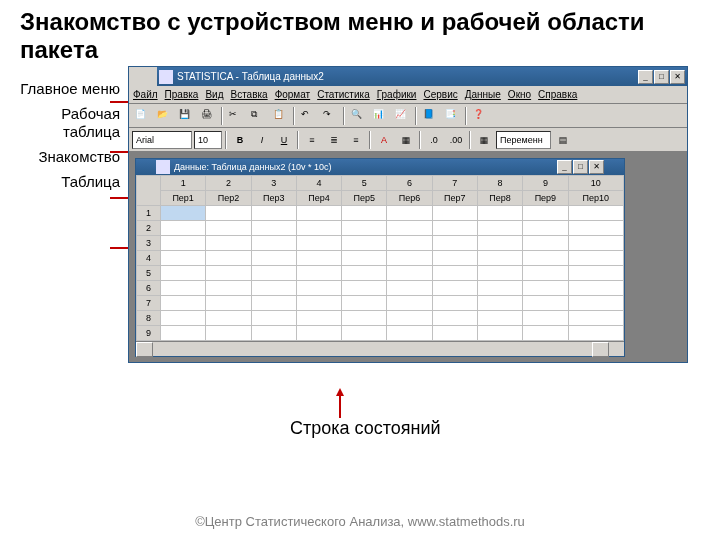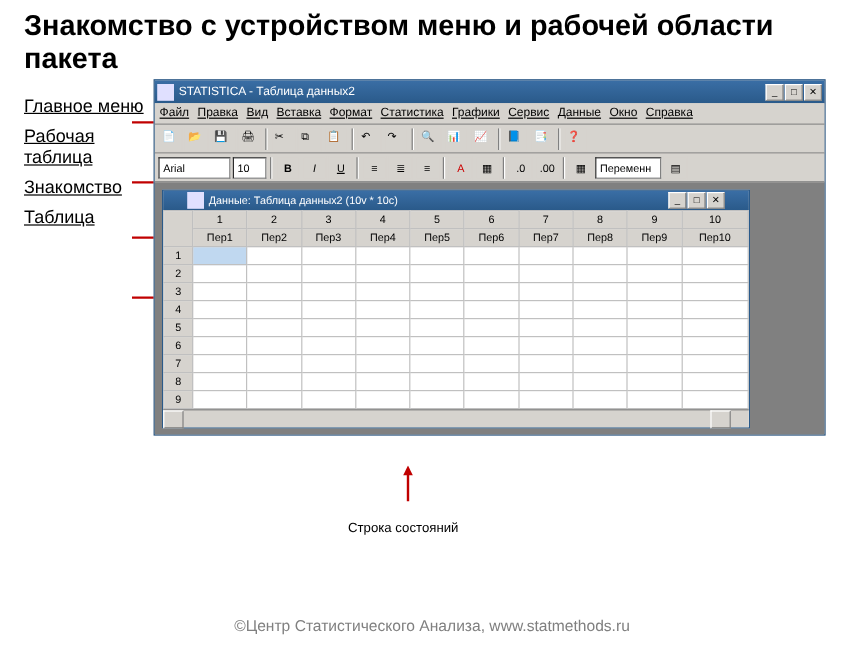--- a/index.html
+++ b/index.html
@@ -1,21 +1,21 @@
 <!DOCTYPE html>
 <html><head>
 <meta charset="utf-8">
 <style>
   * { box-sizing: border-box; margin: 0; padding: 0; }
   body { width: 720px; height: 540px; font-family: Arial, sans-serif; background: #fff; position: relative; }
   .title { font-size: 24px; font-weight: bold; color: #000; padding: 8px 20px 4px 20px; line-height: 1.15; }
   .labels { position: absolute; left: 20px; top: 80px; width: 100px; }
-  .label { font-size: 15px; color: #000; text-align: left; margin-bottom: 8px; line-height: 1.15; text-decoration: underline; }
+  .label { font-size: 15px; color: #000; text-align: right; margin-bottom: 8px; line-height: 1.15; }
   .app { position: absolute; left: 128px; top: 66px; width: 560px; border: 1px solid #2a5a8a; background: #d6d3ce; }
-  .app-titlebar { height: 19px; background: linear-gradient(#3a6ea5,#2a5a8a); color: #fff; display: flex; align-items: center; padding: 0 2px; font-size: 10px; }
+  .app-titlebar { height: 19px; background: linear-gradient(#3a6ea5,#2a5a8a); color: #fff; display: flex; align-items: center; padding: 0 2px; font-size: 10px; margin-left: 28px; }
   .tb-icon { width: 14px; height: 14px; background: #e0e0ff; margin-right: 4px; display: inline-block; }
   .win-controls { margin-left: auto; display: flex; gap: 1px; }
   .win-btn { width: 15px; height: 14px; background: #d6d3ce; border: 1px solid #808080; border-top-color: #fff; border-left-color: #fff; font-size: 8px; text-align: center; line-height: 12px; color: #000; }
   .menubar { height: 18px; background: #d6d3ce; display: flex; align-items: center; font-size: 10px; color: #000; padding-left: 4px; gap: 7px; border-bottom: 1px solid #808080; text-decoration: underline; }
   .menubar span { cursor: default; }
   .toolbar { height: 24px; background: #d6d3ce; display: flex; align-items: center; padding: 2px 3px; gap: 2px; border-bottom: 1px solid #808080; }
   .tbtn { width: 20px; height: 20px; background: #d6d3ce; border: 1px solid #d6d3ce; display: inline-flex; align-items: center; justify-content: center; font-size: 9px; }
   .tsep { width: 2px; height: 18px; border-left: 1px solid #808080; border-right: 1px solid #fff; margin: 0 1px; }
   .tfield { height: 18px; background: #fff; border: 1px inset #808080; font-size: 9px; padding: 0 3px; display: inline-flex; align-items: center; }
   .workspace { background: #808080; padding: 6px; height: 210px; position: relative; }
@@ -25,21 +25,21 @@
   table.grid { border-collapse: collapse; width: 100%; font-size: 9px; color: #000; }
   table.grid th, table.grid td { border: 1px solid #c0c0c0; height: 15px; text-align: center; }
   table.grid th { background: #d6d3ce; font-weight: normal; }
   table.grid th.rowh { width: 24px; background: #d6d3ce; }
   .scroll-h { height: 15px; background: #d6d3ce; border-top: 1px solid #808080; position: relative; }
   .scroll-h::before { content:''; position:absolute; left:0; top:0; width:15px; height:13px; background:#d6d3ce; border:1px solid #808080; border-top-color:#fff; border-left-color:#fff; }
   .scroll-h::after { content:''; position:absolute; right:15px; top:0; width:15px; height:13px; background:#d6d3ce; border:1px solid #808080; border-top-color:#fff; border-left-color:#fff; }
   .statusbar { height: 18px; background: #d6d3ce; border-top: 1px solid #fff; display: flex; align-items: center; font-size: 8px; color: #606060; padding: 0 3px; gap: 3px; }
   .status-cell { border: 1px inset #c0c0c0; padding: 0 5px; height: 14px; line-height: 12px; background: #d6d3ce; }
   .status-flex { flex: 1; }
-  .status-label { position: absolute; left: 290px; top: 434px; font-size: 11px; color: #000; }
+  .status-label { position: absolute; left: 290px; top: 418px; font-size: 18px; color: #000; }
   .footer { position: absolute; left: 0; bottom: 10px; width: 100%; text-align: center; font-size: 13px; color: #808080; line-height: 1.25; }
   svg.arrow { position: absolute; pointer-events: none; }
   .ico { width:14px; height:14px; display:inline-block; }
 </style>
 </head>
 <body>
 
 <div class="title">Знакомство с устройством меню и рабочей области пакета</div>
 
 <div class="labels">

